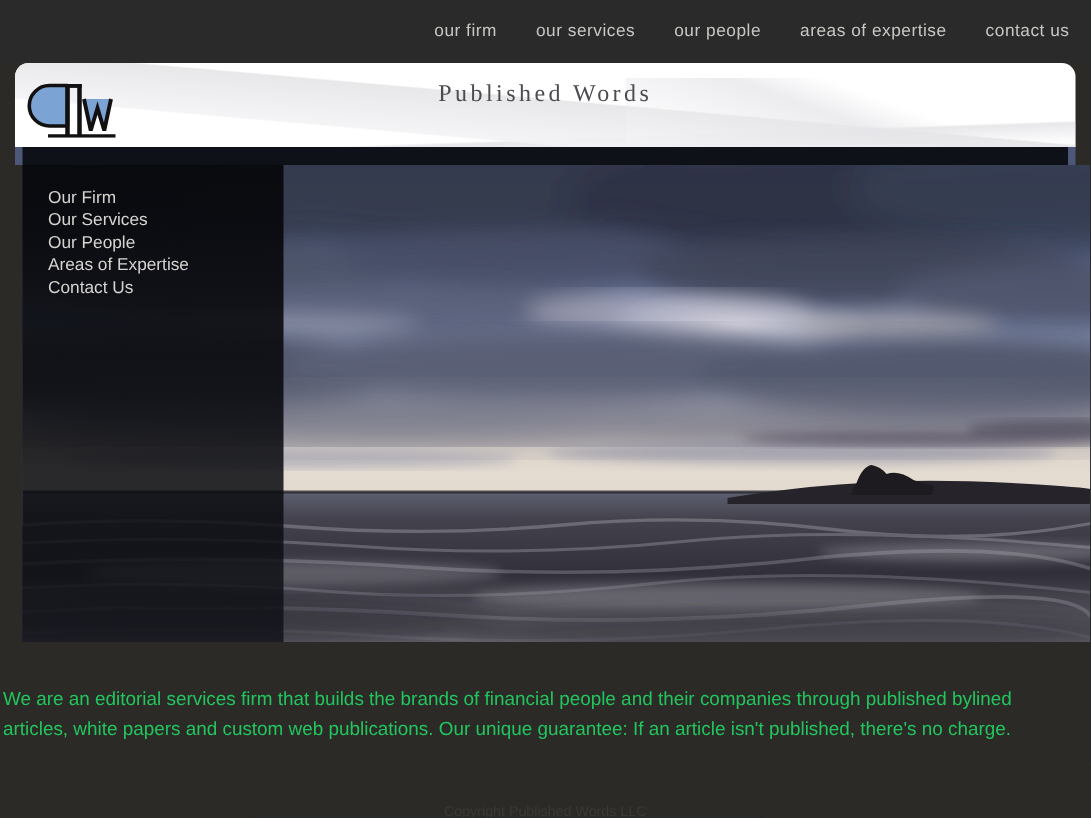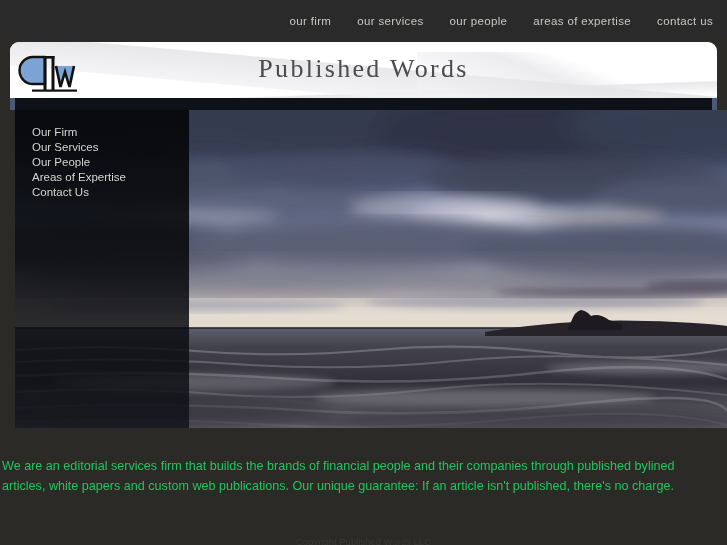--- a/index.html
+++ b/index.html
@@ -56,21 +56,21 @@
   .header .swoosh2 {
     position:absolute; right:0; top:10px;
     width:300px; height:44px;
     background:linear-gradient(200deg, rgba(235,235,238,0.0) 40%, rgba(230,230,234,0.75) 55%, rgba(248,248,250,0.2) 90%);
     pointer-events:none;
   }
   .brand-title {
     position:absolute; left:0; right:0; top:12px;
     text-align:center;
     font-family:"Liberation Serif", serif;
-    font-size:26px;
+    font-size:16px;
     letter-spacing:2.3px;
     color:#4b4b50;
     white-space:nowrap;
   }
 
   
   .logo {
     position:absolute; left:5px; top:10px;
     width:64px; height:42px;
   }

